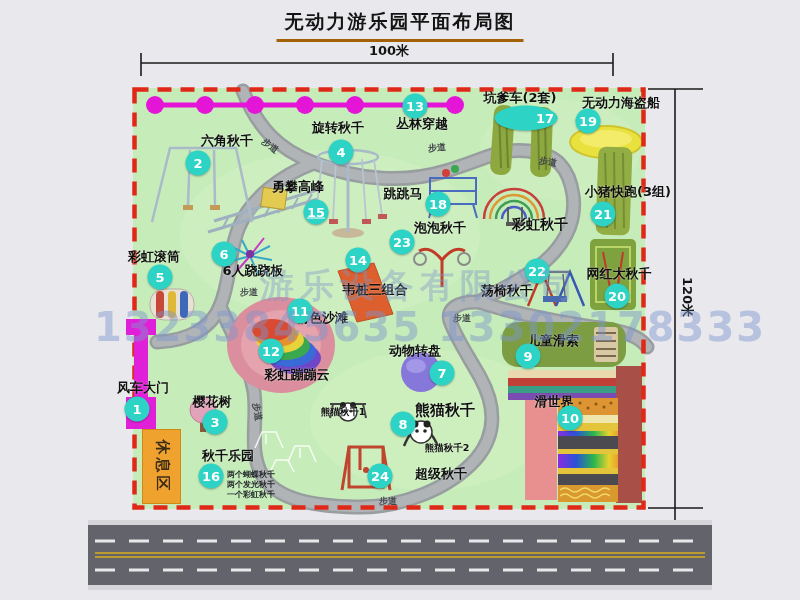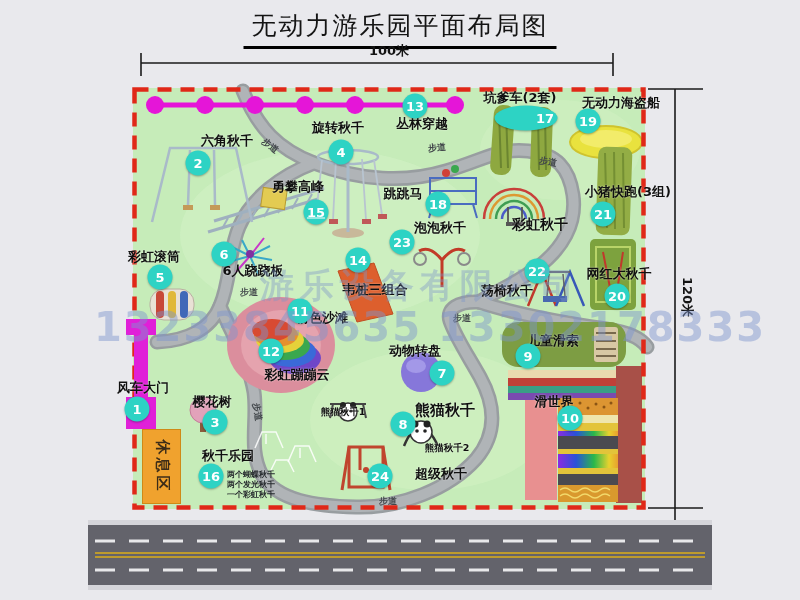--- a/index.html
+++ b/index.html
@@ -1,21 +1,21 @@
 <!DOCTYPE html>
 <html><head>
 <meta charset="utf-8">
 <style>
   html,body{margin:0;padding:0;}
   body{width:800px;height:600px;background:#e9e9ed;font-family:"DejaVu Sans","Liberation Sans",sans-serif;overflow:hidden;}
   #stage{position:relative;width:800px;height:600px;background:#e9e9ed;}
   #scene{position:absolute;left:0;top:0;z-index:1;}
   #overlay{position:absolute;left:0;top:0;width:800px;height:600px;z-index:3;pointer-events:none;}
-  .title{position:absolute;top:9px;left:50%;transform:translateX(-50%);font-size:25px;font-weight:normal;
-         letter-spacing:2px;color:#141414;border-bottom:3px solid #000000;padding:0 8px 4px;white-space:nowrap;z-index:5;}
+  .title{position:absolute;top:9px;left:50%;transform:translateX(-50%);font-size:19px;font-weight:bold;
+         letter-spacing:2px;color:#141414;border-bottom:3px solid #a16207;padding:0 8px 4px;white-space:nowrap;z-index:5;}
   .badge{position:absolute;width:25px;height:25px;border-radius:50%;background:#2dd3c4;color:#ffffff;
          font-weight:bold;font-size:13px;line-height:25px;text-align:center;transform:translate(-50%,-50%);
          box-shadow:0 1px 2px rgba(0,0,0,.3);z-index:6;}
   .lbl{position:absolute;font-weight:bold;font-size:13px;color:#101010;white-space:nowrap;
        transform:translate(-50%,-50%);text-shadow:0 0 2px rgba(255,255,255,.6);z-index:5;}
   .plbl{position:absolute;font-weight:bold;font-size:9px;color:#41464a;white-space:nowrap;
         transform:translate(-50%,-50%);z-index:5;}
   .note{position:absolute;font-weight:bold;font-size:8px;color:#24282c;white-space:nowrap;
         transform:translate(-50%,-50%);z-index:5;}
   .dim-label{position:absolute;font-size:13px;font-weight:bold;color:#141414;transform:translate(-50%,-50%);z-index:5;white-space:nowrap;}

